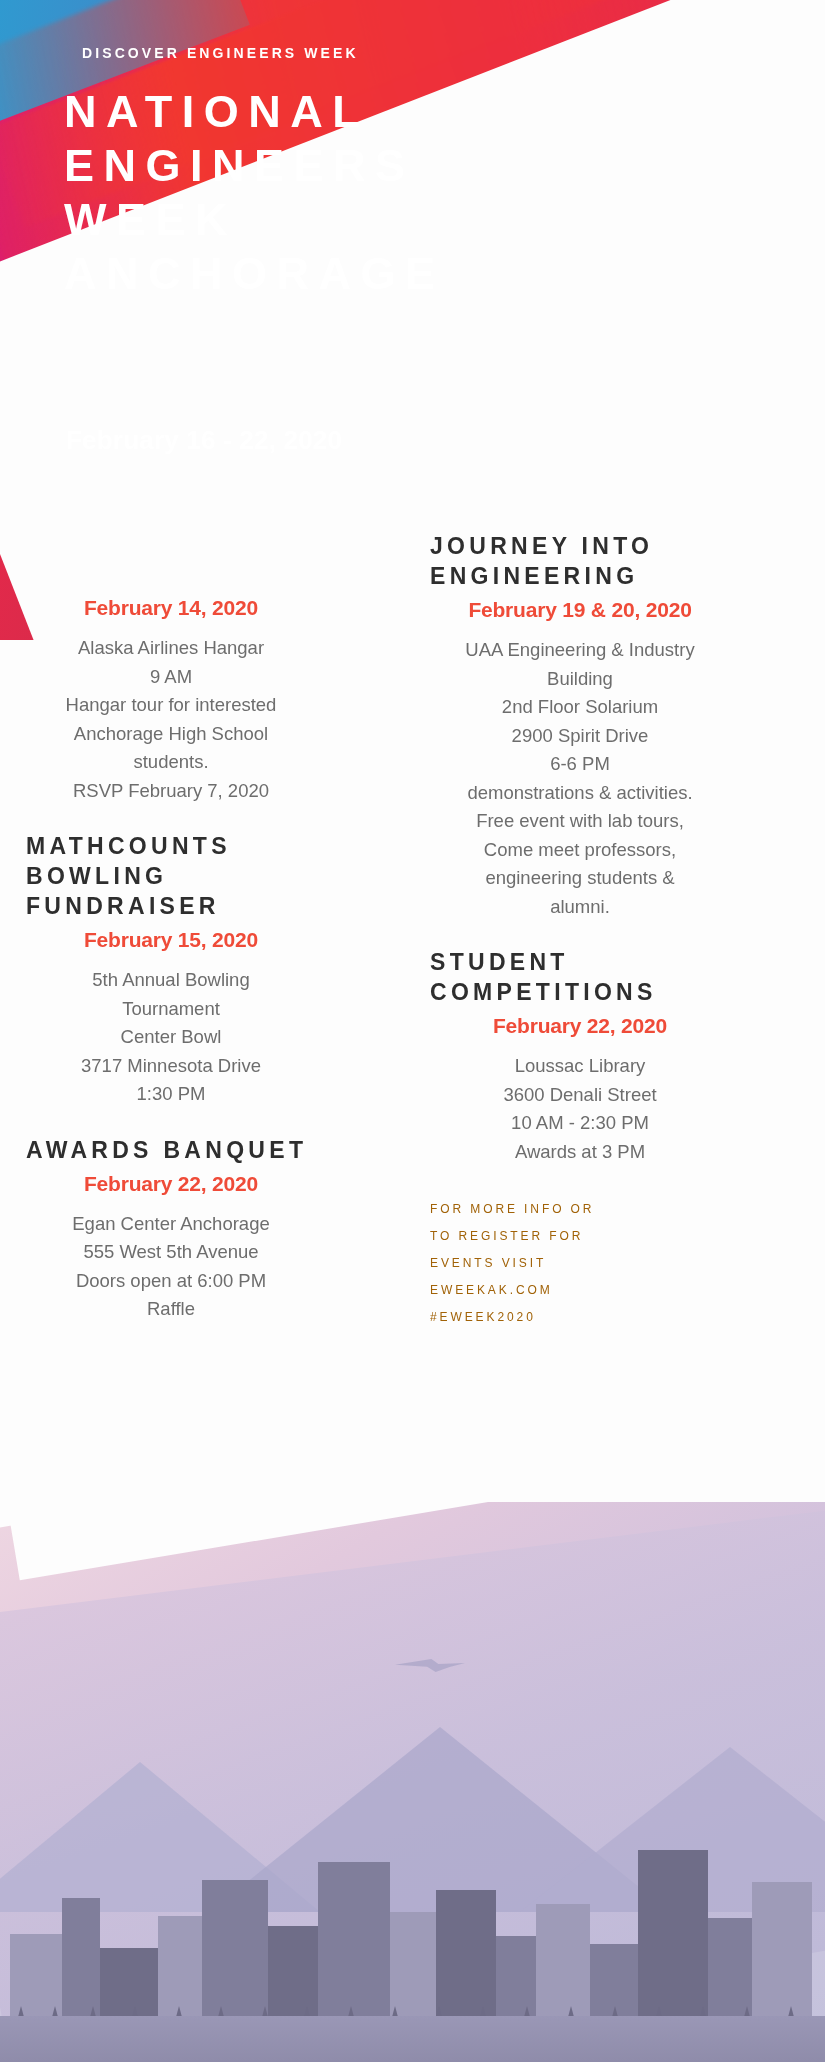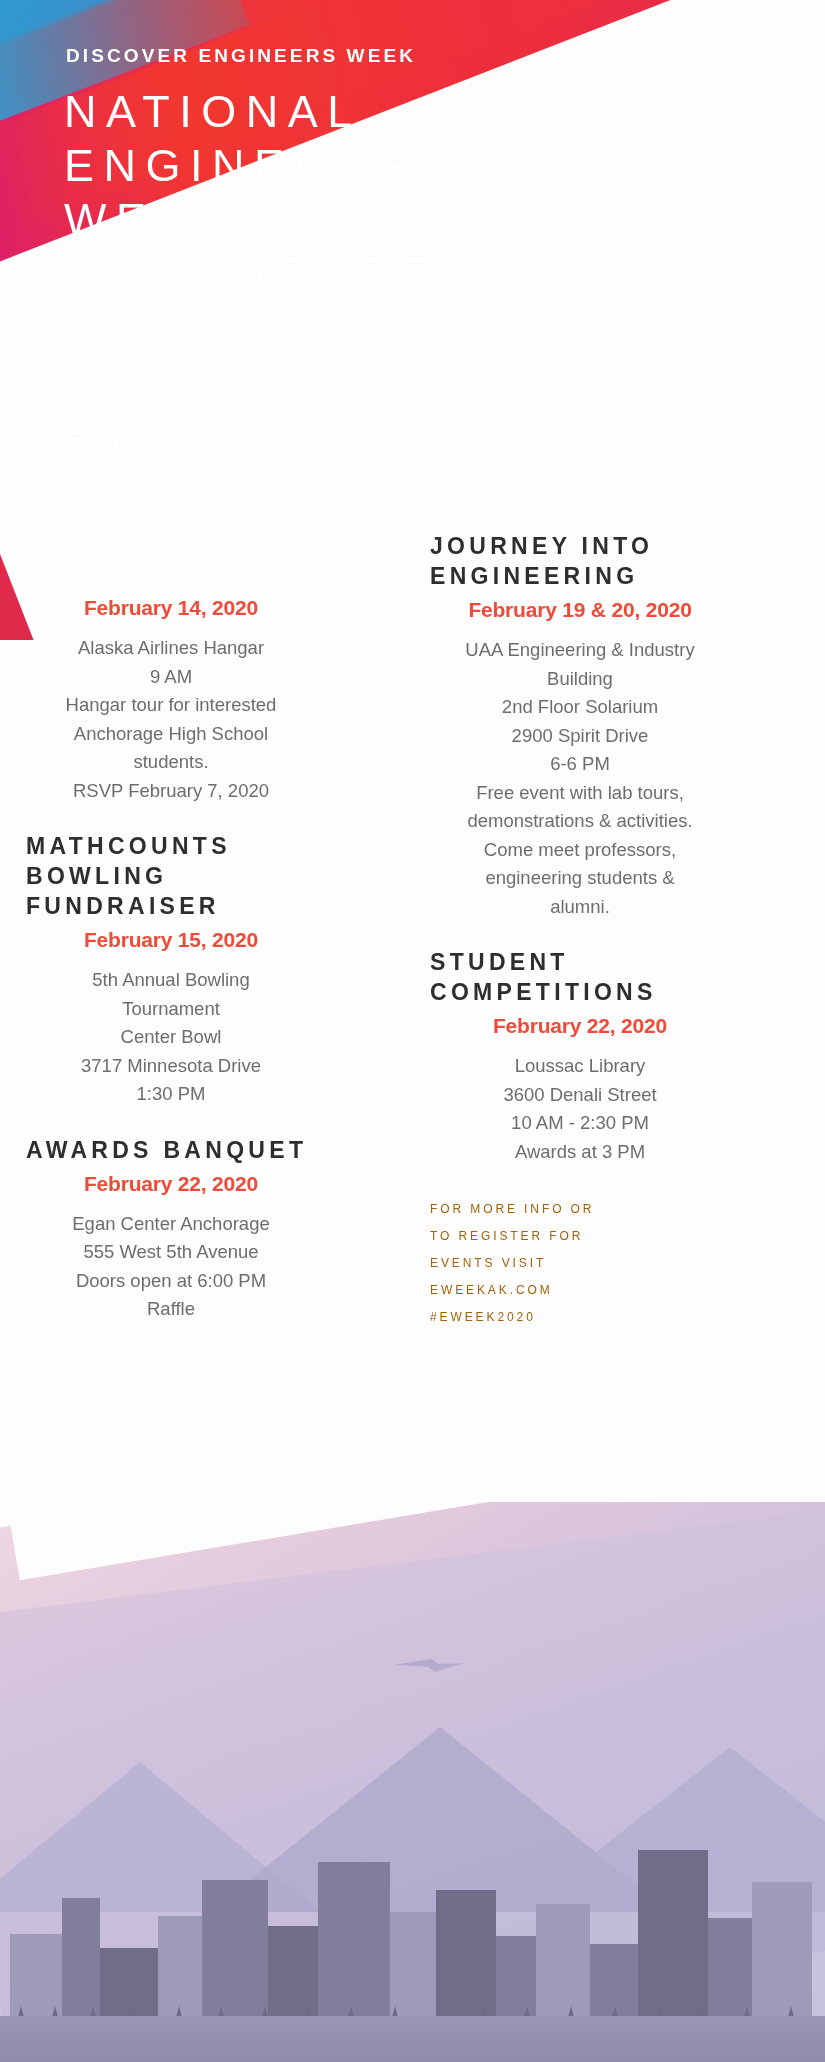--- a/index.html
+++ b/index.html
@@ -67,27 +67,27 @@
   .banner-cut {
     position:absolute; left:-12%; top:300px; width:130%; height:700px;
     background:#fdfdfd;
     transform:rotate(-21.3deg);
     transform-origin:0 0;
   }
 
   .banner-inner { position:absolute; left:0; top:0; width:825px; height:640px; }
 
   .eyebrow {
-    position:absolute; left:66px; top:45px;
-    color:#ffffff; font-size:19px; font-weight:bold;
+    position:absolute; left:82px; top:45px;
+    color:#ffffff; font-size:14px; font-weight:bold;
     letter-spacing:3.1px;
   }
   .bigtitle {
     position:absolute; left:64px; top:85px;
-    color:#ffffff; font-weight:normal;
+    color:#ffffff; font-weight:bold;
     font-size:45px; line-height:54px;
     letter-spacing:9.5px;
   }
   .bigtitle span { display:block; }
   .datesub {
     position:absolute; left:66px; top:425px;
     color:#ffffff; font-size:26px; font-weight:bold;
     letter-spacing:.2px;
   }
 
@@ -250,22 +250,22 @@
 
     <div class="block">
       <h2 class="sec">JOURNEY INTO ENGINEERING</h2>
       <div class="secdate">February 19 &amp; 20, 2020</div>
       <div class="body-lines">
         <p>UAA Engineering &amp; Industry</p>
         <p>Building</p>
         <p>2nd Floor Solarium</p>
         <p>2900 Spirit Drive</p>
         <p>6-6 PM</p>
+        <p>demonstrations &amp; activities.</p>
         <p>Free event with lab tours,</p>
-        <p>demonstrations &amp; activities.</p>
         <p>Come meet professors,</p>
         <p>engineering students &amp;</p>
         <p>alumni.</p>
       </div>
     </div>
 
     <div class="block">
       <h2 class="sec">STUDENT COMPETITIONS</h2>
       <div class="secdate">February 22, 2020</div>
       <div class="body-lines">

